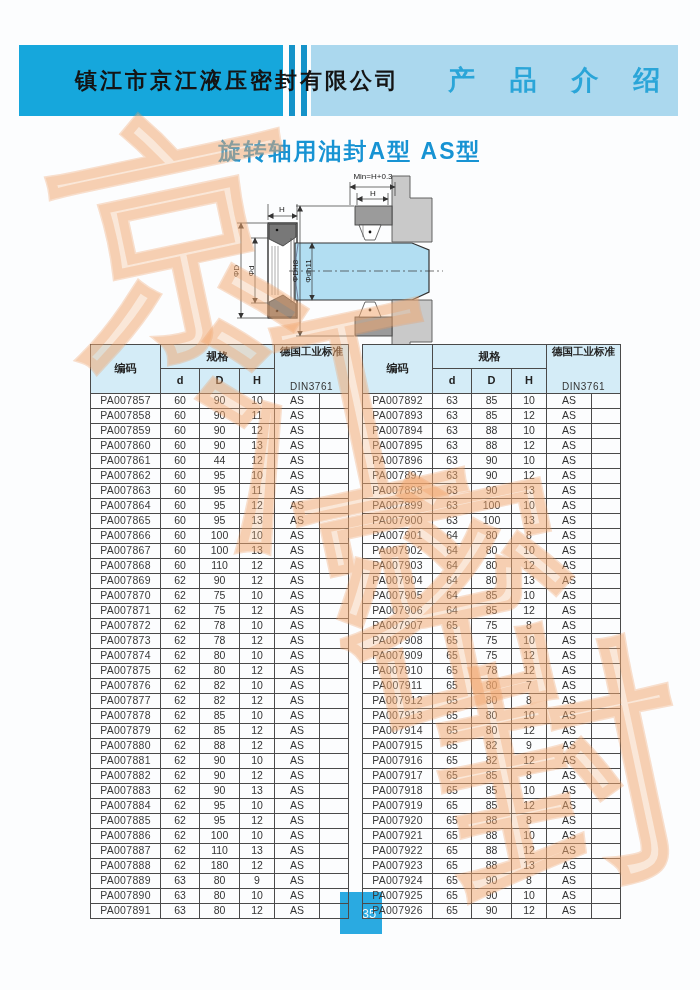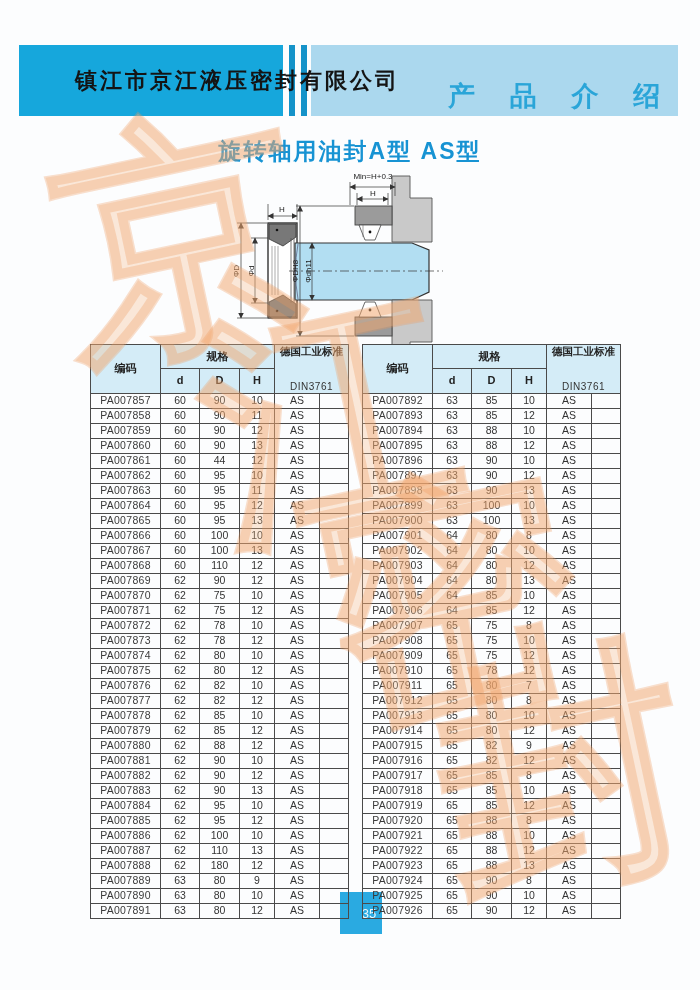--- a/index.html
+++ b/index.html
@@ -8,21 +8,21 @@
   
   .hdr-dark{position:absolute;left:19px;top:45px;width:264px;height:71px;background:#16a7dc;}
   .hdr-stripe1{position:absolute;left:289px;top:45px;width:6px;height:71px;background:#1593c9;}
   .hdr-stripe2{position:absolute;left:301px;top:45px;width:6px;height:71px;background:#1593c9;}
   .hdr-light{position:absolute;left:311px;top:45px;width:367px;height:71px;background:#abd8ee;}
   .company{position:absolute;left:75px;top:45px;height:72px;line-height:71px;
            font-family:"Liberation Serif",serif;font-weight:bold;font-size:22px;
            letter-spacing:3px;color:#141414;white-space:nowrap;z-index:2;}
   .section{position:absolute;left:448px;top:45px;height:71px;line-height:71px;
            font-family:"Liberation Serif",serif;font-weight:bold;font-size:27px;
-           letter-spacing:14px;color:#2aa5d8;white-space:nowrap;z-index:2;margin-top:16px;}
+           letter-spacing:14px;color:#2aa5d8;white-space:nowrap;z-index:2;}
   .title{position:absolute;left:0;top:136px;width:700px;text-align:center;
          font-size:23px;font-weight:bold;color:#1793d3;letter-spacing:2px;}
   
   .diagram{position:absolute;left:185px;top:166px;width:330px;height:180px;}
   .dline{stroke:#333;stroke-width:0.7;fill:none;}
   .dtxt{font:8px "Liberation Sans",sans-serif;fill:#222;stroke:none;text-anchor:middle;}
   
   table.t{position:absolute;top:344px;width:258px;border-collapse:collapse;table-layout:fixed;
           background:transparent;z-index:1;}
   table.t-left{left:90px;}

